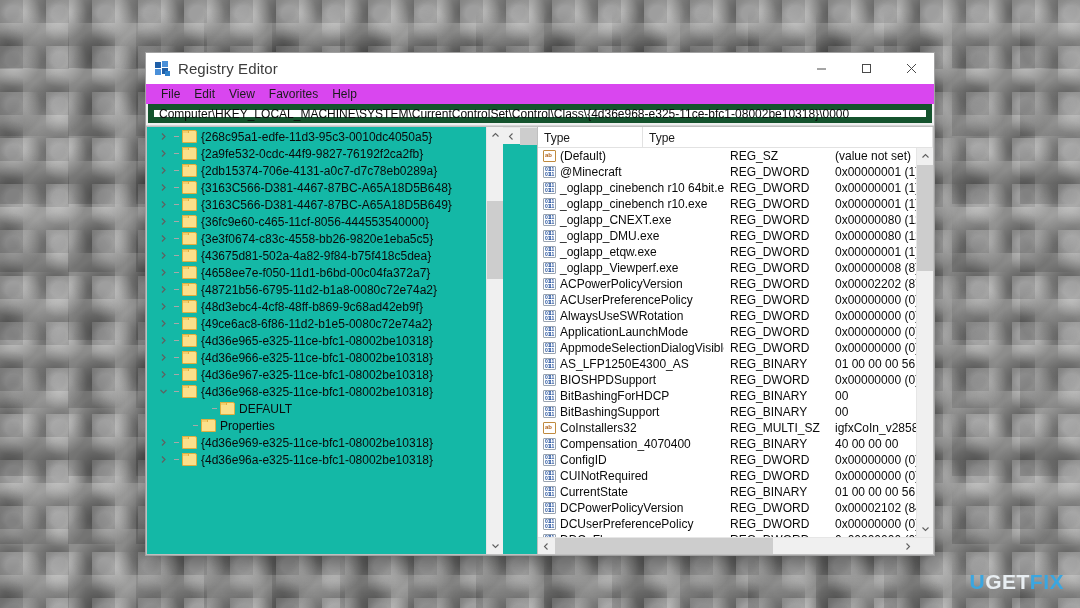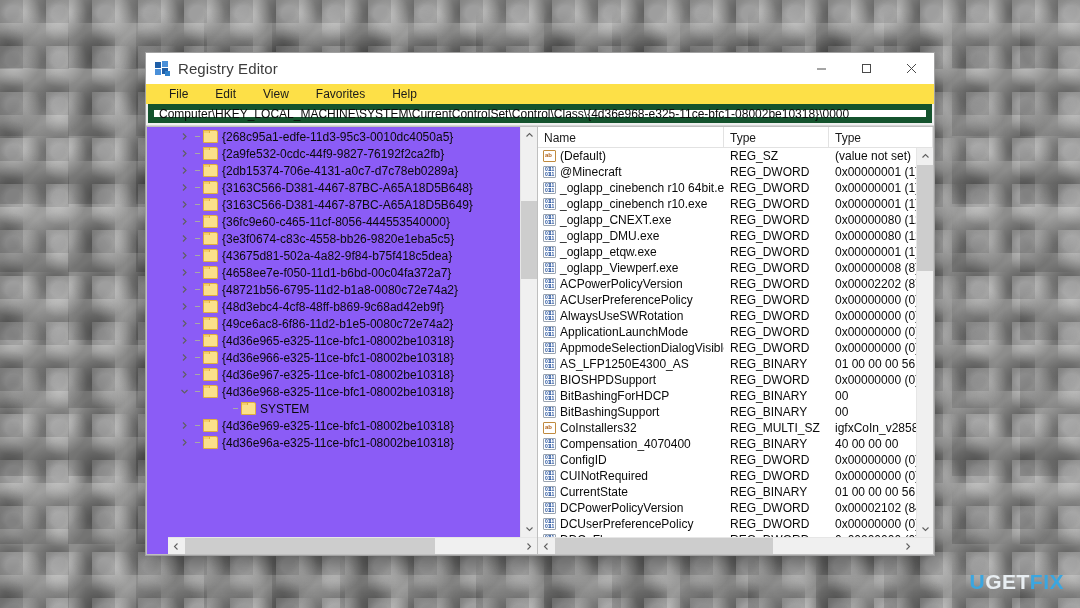--- a/index.html
+++ b/index.html
@@ -61,22 +61,22 @@
   }
   .win-btns{margin-left:auto; display:flex; height:31px;}
   .win-btn{
     width:45px; height:31px; display:flex; align-items:center; justify-content:center;
     color:#4a4a4a;
   }
   .win-btn svg{display:block;}
 
   
   .menubar{
-    height:20px; flex:0 0 20px; background:#fde047;
-    display:flex; align-items:center; padding-left:16px;gap:13px;
+    height:20px; flex:0 0 20px; background:#d946ef;
+    display:flex; align-items:center; padding-left:8px;
   }
   .menu-item{
     font-size:12px; color:#1b1b1b; padding:1px 7px; line-height:16px;
   }
 
   
   .addressbar{
     flex:0 0 19px; height:19px; margin:0 2px 2px 2px;
     background:#ffffff; border:6px solid #14532d;
     display:flex; align-items:center;
@@ -88,24 +88,24 @@
 
   
   .panes{
     flex:1 1 auto; display:flex; background:#f0f0f0;
     border-top:1px solid #d6d6d6;
     min-height:0;
   }
 
   
   .tree-pane{
-    width:391px; flex:0 0 391px; background:#8b5cf6;
+    width:391px; flex:0 0 391px; background:#14b8a6;
     border:1px solid #bfbfbf; border-right:none;
     position:relative; overflow:hidden;
-    display:flex; flex-direction:column;padding-left:21px;
+    display:flex; flex-direction:row;
   }
   .tree-scrollarea{
     flex:1 1 auto; position:relative; overflow:hidden;
   }
   .tree-list{
     position:absolute; left:0; top:0; right:17px;
     padding-top:1px;
   }
   .tnode{
     height:17px; display:flex; align-items:center; white-space:nowrap;
@@ -529,21 +529,33 @@
             <div class="tnode">
               <span class="tw" style="width: 46px;"></span>
               <div class="chev"></div>
               <span class="guide">
                 <span class="dash"></span>
               </span>
               <div class="folder">
                 <span class="back"></span>
                 <span class="tab"></span>
               </div>
-              <span class="tlabel">SYSTEM</span>
+              <span class="tlabel">DEFAULT</span>
+            </div>
+            <div class="tnode">
+              <span class="tw" style="width: 27px;"></span>
+              <div class="chev"></div>
+              <span class="guide">
+                <span class="dash"></span>
+              </span>
+              <div class="folder">
+                <span class="back"></span>
+                <span class="tab"></span>
+              </div>
+              <span class="tlabel">Properties</span>
             </div>
             <div class="tnode">
               <span class="tw" style="width: 8px;"></span>
               <div class="chev">
                 <svg width="9" height="9" viewBox="0 0 9 9">
                   <polyline points="3,1.5 6,4.5 3,7.5" fill="none" stroke="#606060" stroke-width="1.2"></polyline>
                 </svg>
               </div>
               <span class="guide">
                 <span class="dash"></span>
@@ -602,21 +614,20 @@
         <div class="hs-arrow">
           <svg width="9" height="9" viewBox="0 0 9 9">
               <polyline points="3.5,1.5 6.5,4.5 3.5,7.5" fill="none" stroke="currentColor" stroke-width="1.1"></polyline>
             </svg>
         </div>
       </div>
     </div>
 
     <div class="val-pane">
       <div class="col-head">
-        <div class="ch ch-name">Name</div>
         <div class="ch ch-type">Type</div>
         <div class="ch ch-data">Type</div>
       </div>
       <div class="rows-wrap">
         <div class="rows" id="value-rows">
             <div class="vrow">
               <div class="vname">
                 <span class="ricon sz">
                   <span class="b b1">ab</span>
                 </span>

